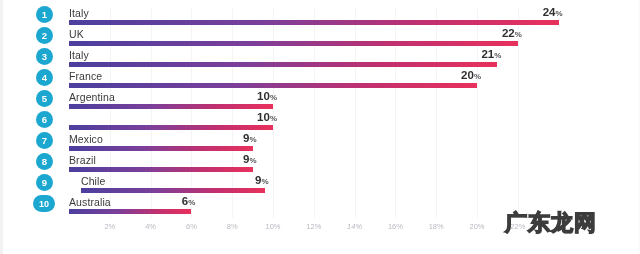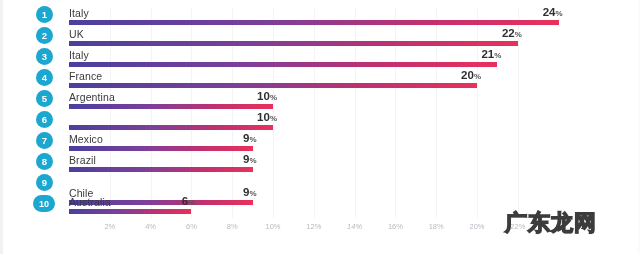--- a/index.html
+++ b/index.html
@@ -234,21 +234,21 @@
         <div class="row" style="top: 126px;">
           <div class="row-label">Mexico</div>
           <div class="bar" style="width: 183.6px;"></div>
           <div class="bar-value" style="left: 187.6px;">9<span class="pct">%</span></div>
         </div>
         <div class="row" style="top: 147px;">
           <div class="row-label">Brazil</div>
           <div class="bar" style="width: 183.6px;"></div>
           <div class="bar-value" style="left: 187.6px;">9<span class="pct">%</span></div>
         </div>
-        <div class="row" style="top: 180px;">
+        <div class="row" style="top: 168px; margin-left: 12px;">
           <div class="row-label">Chile</div>
           <div class="bar" style="width: 183.6px;"></div>
           <div class="bar-value" style="left: 187.6px;">9<span class="pct">%</span></div>
         </div>
         <div class="row" style="top: 189px;">
           <div class="row-label">Australia</div>
           <div class="bar" style="width: 122.4px;"></div>
           <div class="bar-value" style="left: 126.4px;">6<span class="pct">%</span></div>
         </div>
       </div>

